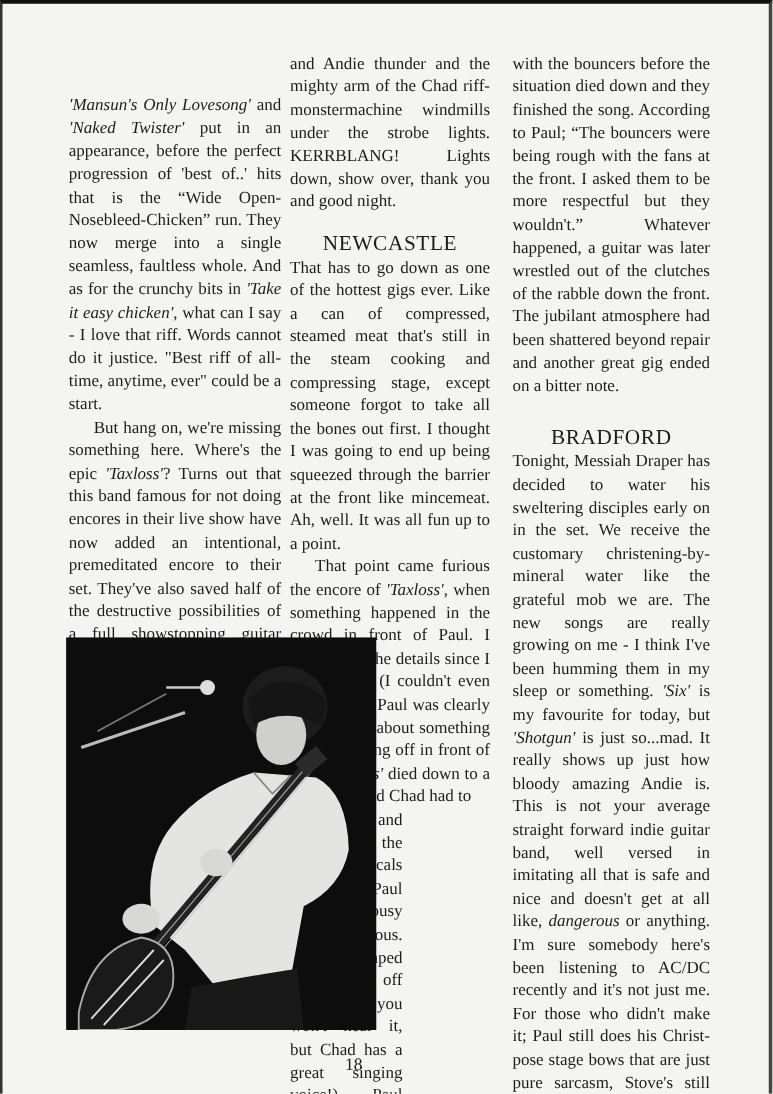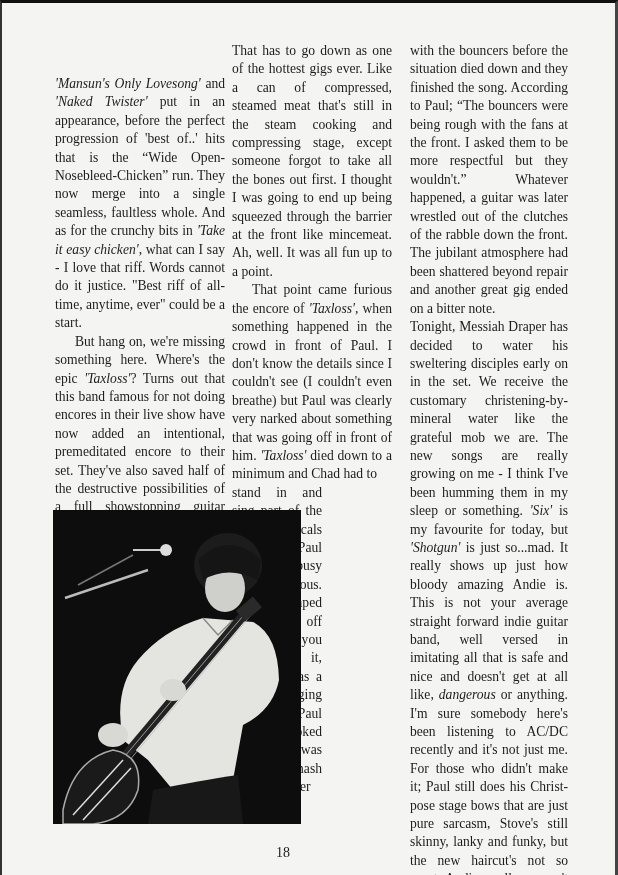--- a/index.html
+++ b/index.html
@@ -39,28 +39,31 @@
 <body>
 
 <div class="page-frame"></div>
 
 <div class="col c1">
   <p><em>'Mansun's Only Lovesong'</em><span> and </span><em>'Naked Twister'</em><span> put in an appearance, before the perfect progression of 'best of..' hits that is the “Wide Open-Nosebleed-Chicken” run. They now merge into a single seamless, faultless whole. And as for the crunchy bits in </span><em>'Take it easy chicken'</em><span>, what can I say - I love that riff. Words cannot do it justice. "Best riff of all-time, anytime, ever" could be a start.</span></p>
   <p class="indent"><span>But hang on, we're missing something here. Where's the epic </span><em>'Taxloss'</em><span>? Turns out that this band famous for not doing encores in their live show have now added an intentional, premeditated encore to their set. They've also saved half of the destructive possibilities of a full showstopping guitar onslaught (as seen in </span><em>'Take it easy chicken'</em><span>) for this precise purpose. Wow. Yowzers. Cue brains exploding out of craniums as strings scrape against microphone stands in a way they weren't designed to, Stove</span></p>
 </div>
 
 <div class="col c2">
+  <p>and Andie thunder and the mighty arm of the Chad riff-monstermachine windmills under the strobe lights. KERRBLANG! Lights down, show over, thank you and good night.</p>
+  <div class="heading">NEWCASTLE</div>
   <p>That has to go down as one of the hottest gigs ever. Like a can of compressed, steamed meat that's still in the steam cooking and compressing stage, except someone forgot to take all the bones out first. I thought I was going to end up being squeezed through the barrier at the front like mincemeat. Ah, well. It was all fun up to a point.</p>
   <p class="indent"><span>That point came furious the encore of </span><em>'Taxloss'</em><span>, when something happened in the crowd in front of Paul. I don't know the details since I couldn't see (I couldn't even breathe) but Paul was clearly very narked about something that was going off in front of him. </span><em>'Taxloss'</em><span> died down to a minimum  and Chad had to</span></p>
   <p class="narrow">stand in and sing part of the lead vocals because Paul was too busy being furious. (If you taped the gig off Radio One you won't hear it, but Chad has a great singing voice!) Paul seriously looked as if he was about to smash his guitar over</p>
 
 </div>
 
 <div class="col c3">
   <p>with the bouncers before the situation died down and they finished the song. According to Paul; “The bouncers were being rough with the fans at the front. I asked them to be more respectful but they wouldn't.” Whatever happened, a guitar was later wrestled out of the clutches of the rabble down the front. The jubilant atmosphere had been shattered beyond repair and another great gig ended on a bitter note.</p>
+  <div class="heading" style="margin-top:22px;">BRADFORD</div>
   <p><span>Tonight, Messiah Draper has decided to water his sweltering disciples early on in the set. We receive the customary christening-by-mineral water like the grateful mob we are. The new songs are really growing on me - I think I've been humming them in my sleep or something. </span><em>'Six'</em><span> is my favourite for today, but </span><em>'Shotgun'</em><span> is just so...mad. It really shows up just how bloody amazing Andie is. This is not your average straight forward indie guitar band, well versed in imitating all that is safe and nice and doesn't get at all like, </span><em>dangerous</em><span> or anything. I'm sure somebody here's been listening to AC/DC recently and it's not just me. For those who didn't make it; Paul still does his Christ-pose stage bows that are just pure sarcasm, Stove's still skinny, lanky and funky, but the new haircut's not so great. Andie...well you can't actually see Andie behind all those cymbals but his new gold drumkit's nice. Chad no longer has his wonderful black crossbones guitar, just two of the big red 335's that used to clash</span></p>
 </div>
 
 <div class="photo">
   <svg width="248" height="314" viewBox="0 0 248 314">
     <rect width="248" height="314" fill="#0d0d0d"></rect>
 
     <line x1="12" y1="88" x2="95" y2="60" stroke="#bbb" stroke-width="2.5"></line>
     <line x1="25" y1="75" x2="80" y2="45" stroke="#777" stroke-width="1.5"></line>
     <line x1="80" y1="40" x2="110" y2="40" stroke="#ccc" stroke-width="2"></line>

